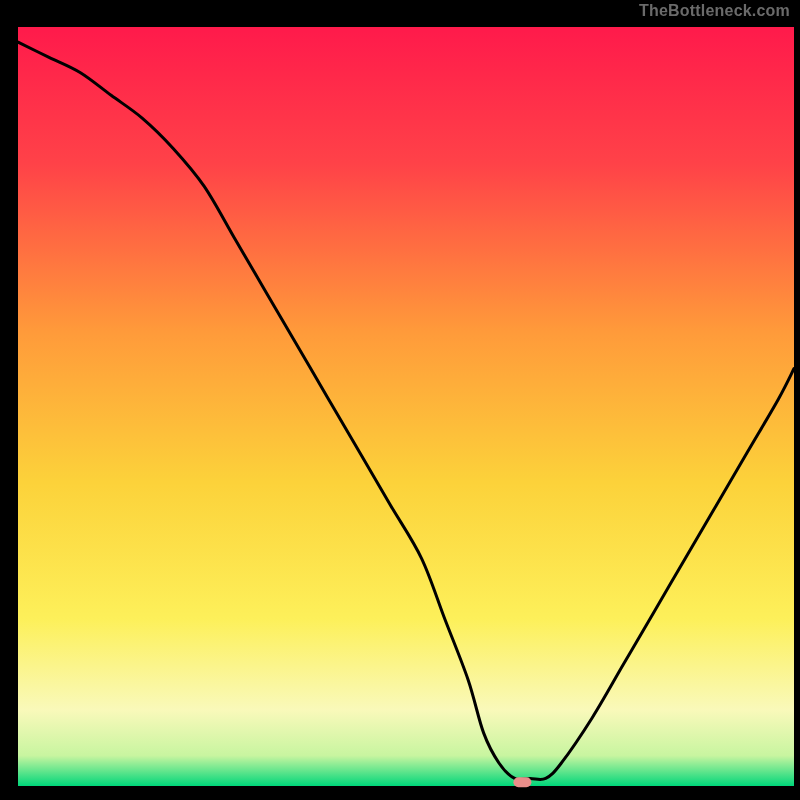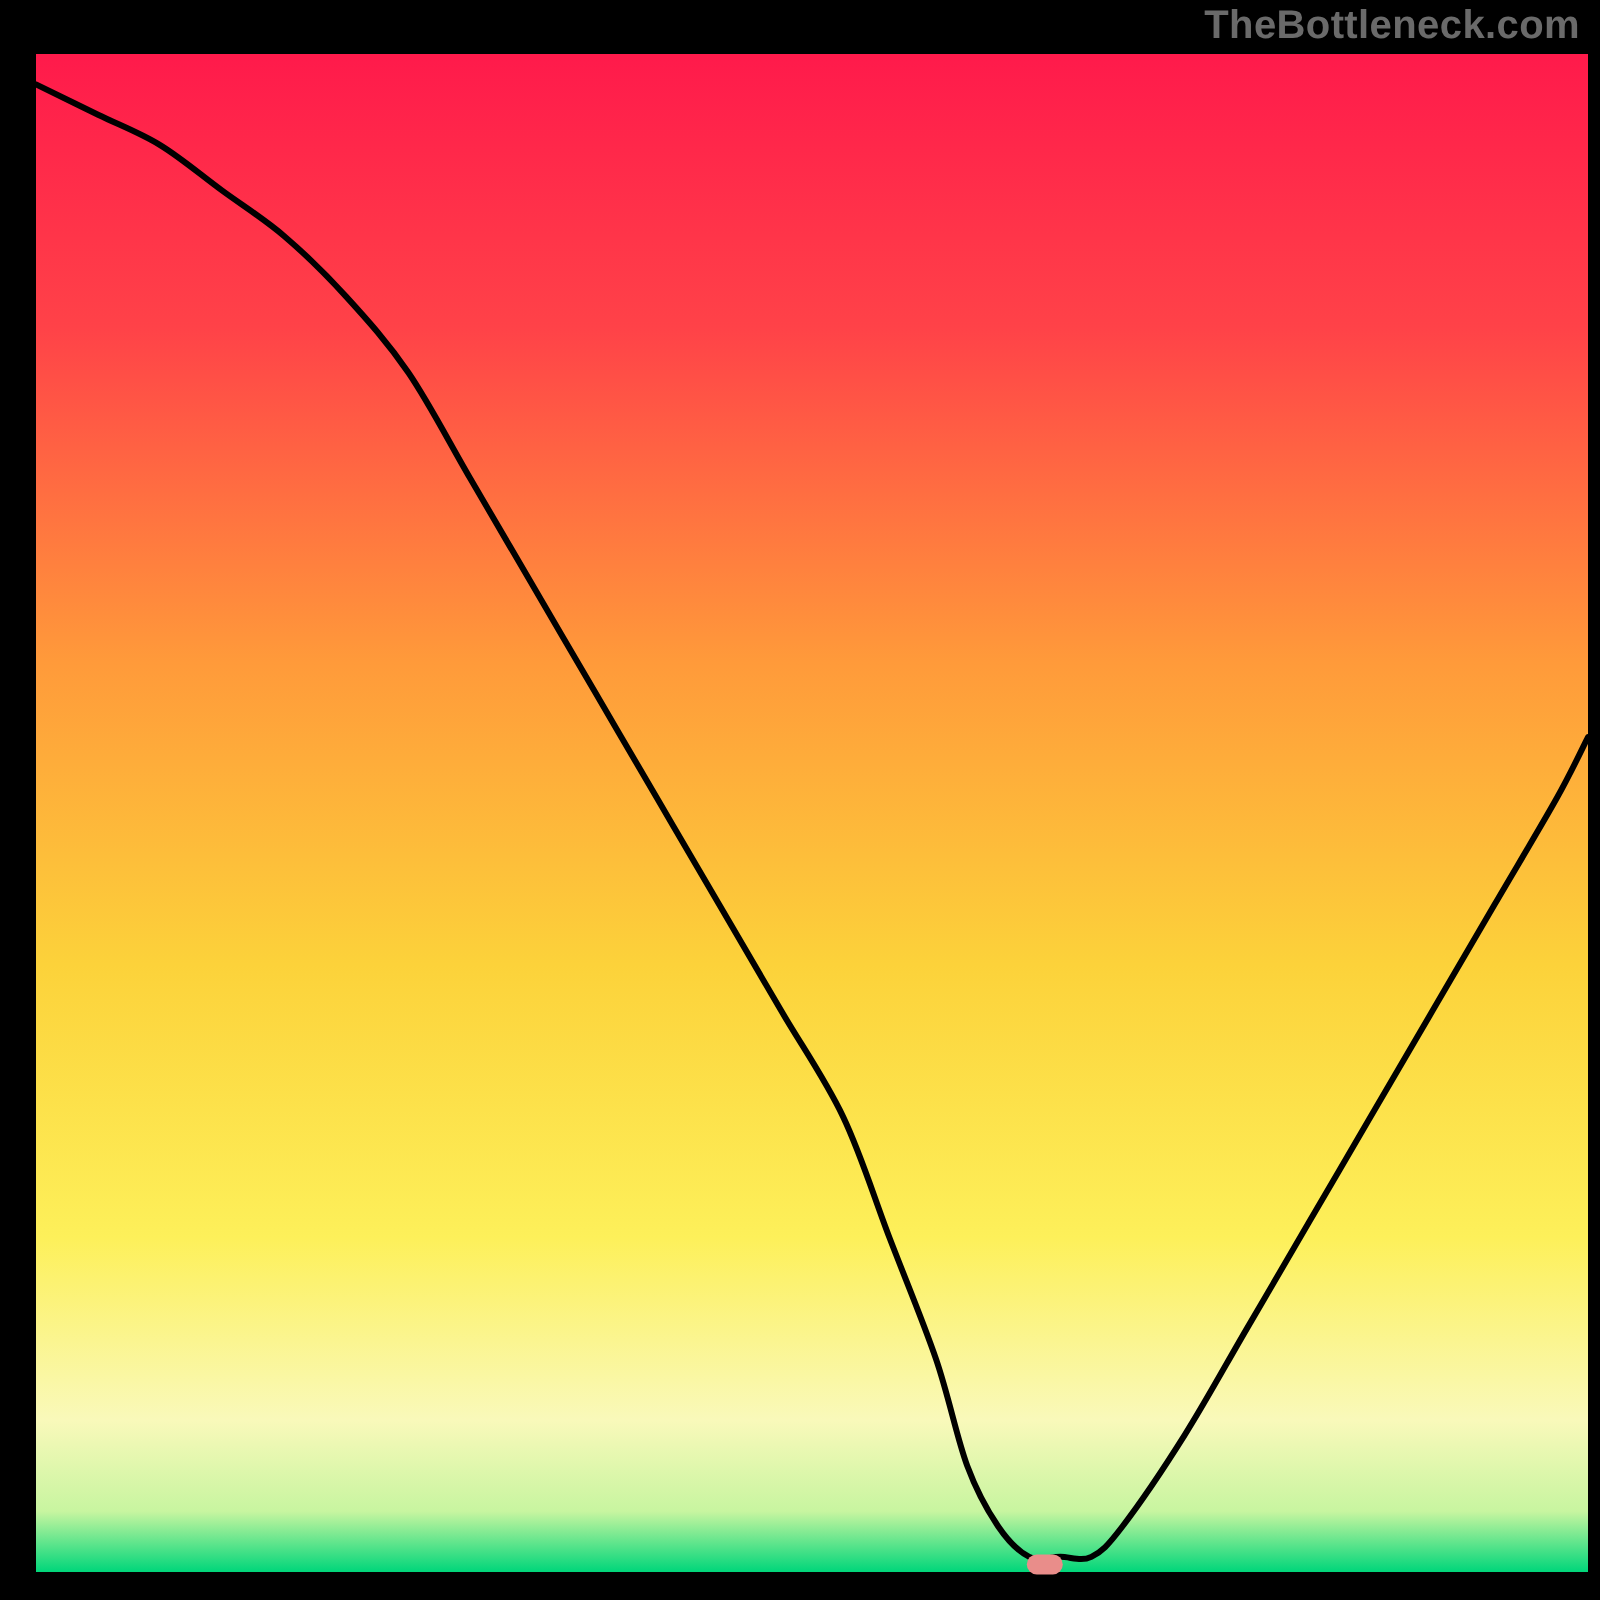--- a/index.html
+++ b/index.html
@@ -14,21 +14,21 @@
     position: relative;
     width: 800px;
     height: 800px;
   }
   .watermark {
     position: absolute;
     top: 2px;
     right: 10px;
     color: #6a6a6a;
     font-family: Arial, Helvetica, sans-serif;
-    font-size: 20px;
+    font-size: 16px;
     font-weight: bold;
     z-index: 10;
     letter-spacing: 0.2px;
   }
   svg {
     display: block;
   }
 </style>
 </head>
 <body>

